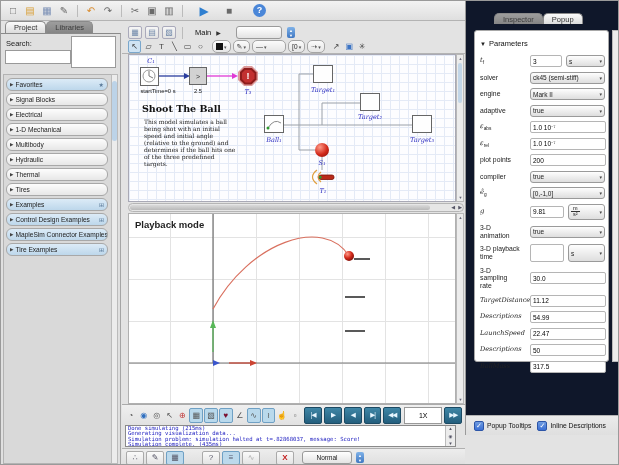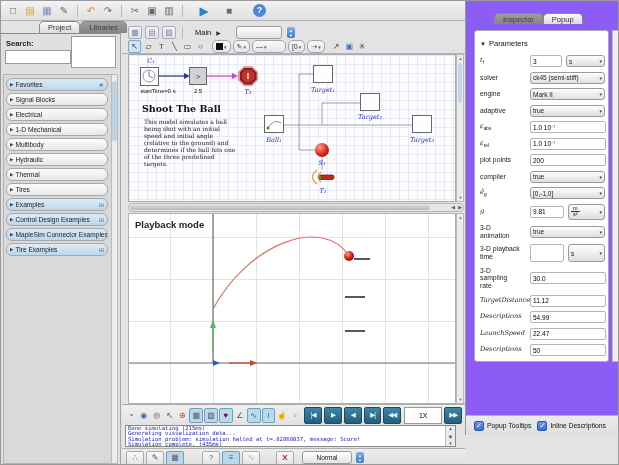--- a/index.html
+++ b/index.html
@@ -11,27 +11,27 @@
        padding-left:5px;background:linear-gradient(#f3f3f3,#dfdfdf);border-bottom:1px solid #b3b3b3;box-sizing:border-box;}
   .ti{width:14px;height:14px;display:inline-flex;align-items:center;justify-content:center;
       font-size:10px;color:#6a6a6a;line-height:1;}
   .ti.run{color:#2f7fd0;font-size:12px;}
   .ti.undo{color:#d98a2b;}
   .ti.folder{color:#d9a23d;}
   .ti.save{color:#7a8fb5;}
   .ti.help{background:#4a86d8;color:#fff;border-radius:50%;font-size:9px;font-weight:bold;width:13px;height:13px;}
   .tsep{width:1px;height:12px;background:#bbb;margin:0 3px;}
   
-  .stabs{left:38px;top:20px;height:12px;display:flex;text-align:right;}
+  .stabs{left:4px;top:20px;height:12px;display:flex;text-align:right;}
   .stab{font-size:7.5px;padding:1px 8px 0 8px;border:1px solid #8a8a8a;border-bottom:none;
         border-radius:5px 5px 0 0;background:linear-gradient(#fbfbfb,#dcdcdc);color:#333;}
   .stab.sel{background:linear-gradient(#9d9d9d,#858585);color:#3c3c3c;}
   .sidebar{left:0;top:32px;width:120px;height:433px;background:#e0e0e0;border-top:1px solid #8a8a8a;
            border-right:1px solid #a5a5a5;box-sizing:border-box;}
-  .s-label{left:5px;top:5px;font-size:7.5px;color:#222;font-weight:bold;}
+  .s-label{left:5px;top:5px;font-size:7.5px;color:#222;}
   .s-input{left:4px;top:16px;width:60px;height:12px;border:1px solid #999;background:#fff;font-size:7px;padding:0 2px;}
   .s-preview{left:70px;top:2px;width:43px;height:30px;background:#fff;border:1px solid #9a9a9a;}
   .palette{left:2px;top:40px;width:115px;height:390px;background:#d9d9d9;border:1px solid #b3b3b3;
            padding:3px 9px 3px 2px;box-sizing:border-box;}
   .pal{height:11px;margin-bottom:2px;border:1px solid #a8a8a8;border-radius:6px;
        background:linear-gradient(#fdfdfd,#e7e7e7);display:flex;align-items:center;
        padding:0 3px;font-size:6.6px;color:#222;white-space:nowrap;overflow:hidden;}
   .pal.blue{background:linear-gradient(#dcebf7,#bdd7eb);}
   .pal .tri{font-size:4.5px;color:#444;margin-right:2px;}
   .pal .trail{margin-left:auto;font-size:6px;color:#5a7a9a;}
@@ -100,21 +100,21 @@
   .cline{font-family:"DejaVu Sans Mono",monospace;font-size:5.6px;line-height:5.4px;color:#1b1bbf;white-space:nowrap;padding-left:2px;}
   .csb{position:absolute;right:0;top:0;width:9px;height:100%;background:#ececec;border-left:1px solid #bbb;
        display:flex;flex-direction:column;align-items:center;justify-content:space-between;font-size:4.5px;color:#556;}
   .status{left:121px;top:447px;width:343px;height:18px;background:linear-gradient(#ededed,#dedede);
           border-top:1px solid #b0b0b0;display:flex;align-items:center;gap:2px;padding:0 4px;box-sizing:border-box;}
   .sbtn{width:16px;height:12px;display:inline-flex;align-items:center;justify-content:center;font-size:8px;color:#556;
         border:1px solid #aaa;border-radius:2px;background:linear-gradient(#fafafa,#e4e4e4);}
   .sbtn.on{background:#bcd9ec;border-color:#6fa0c4;}
   .sbtn.redx{color:#c42222;font-weight:bold;font-size:8px;}
   
-  .rpanel{left:464px;top:0;width:155px;height:434px;background:#8b5cf6;border-left:1px solid #9a9a9a;box-sizing:border-box;}
+  .rpanel{left:464px;top:0;width:155px;height:434px;background:#0f172a;border-left:1px solid #9a9a9a;box-sizing:border-box;}
   .rtabs{position:absolute;left:28px;top:12px;display:flex;}
   .rbox{position:absolute;left:8px;top:29px;width:135px;height:332px;background:#fff;border:1px solid #a8a8a8;
         border-radius:3px;padding:4px 3px 4px 5px;box-sizing:border-box;}
   .phead{display:flex;align-items:center;gap:3px;font-size:7.5px;color:#111;margin:4px 0 7px 0;}
   .phead .tri{font-size:6px;color:#222;}
   .prow{display:flex;align-items:center;margin-bottom:4.5px;}
   .plab{width:50px;font-size:6.8px;color:#222;line-height:1.15;flex:none;}
   .plab .m{font-family:"DejaVu Serif",serif;font-style:italic;}
   .plab sub{font-size:4.8px;}
   .plab.ser{font-family:"DejaVu Serif",serif;font-style:italic;font-size:6.5px;}
@@ -553,20 +553,24 @@
         <input class="pval w-full" value="54.99" style="">
       </div>
       <div class="prow">
         <span class="plab ser">LaunchSpeed</span>
         <input class="pval w-full" value="22.47" style="">
       </div>
       <div class="prow">
         <span class="plab ser">Descriptions</span>
         <input class="pval w-full" value="50" style="">
       </div>
+      <div class="prow">
+        <span class="plab ser">BallMass</span>
+        <input class="pval w-full" value="317.5" style="">
+      </div>
     </div>
 
     <div class="rsb"></div>
 
     <div class="cbar">
       <span class="cb">
         <span class="box">✓</span>
         <span>Popup Tooltips</span>
       </span>
       <span class="cb">

